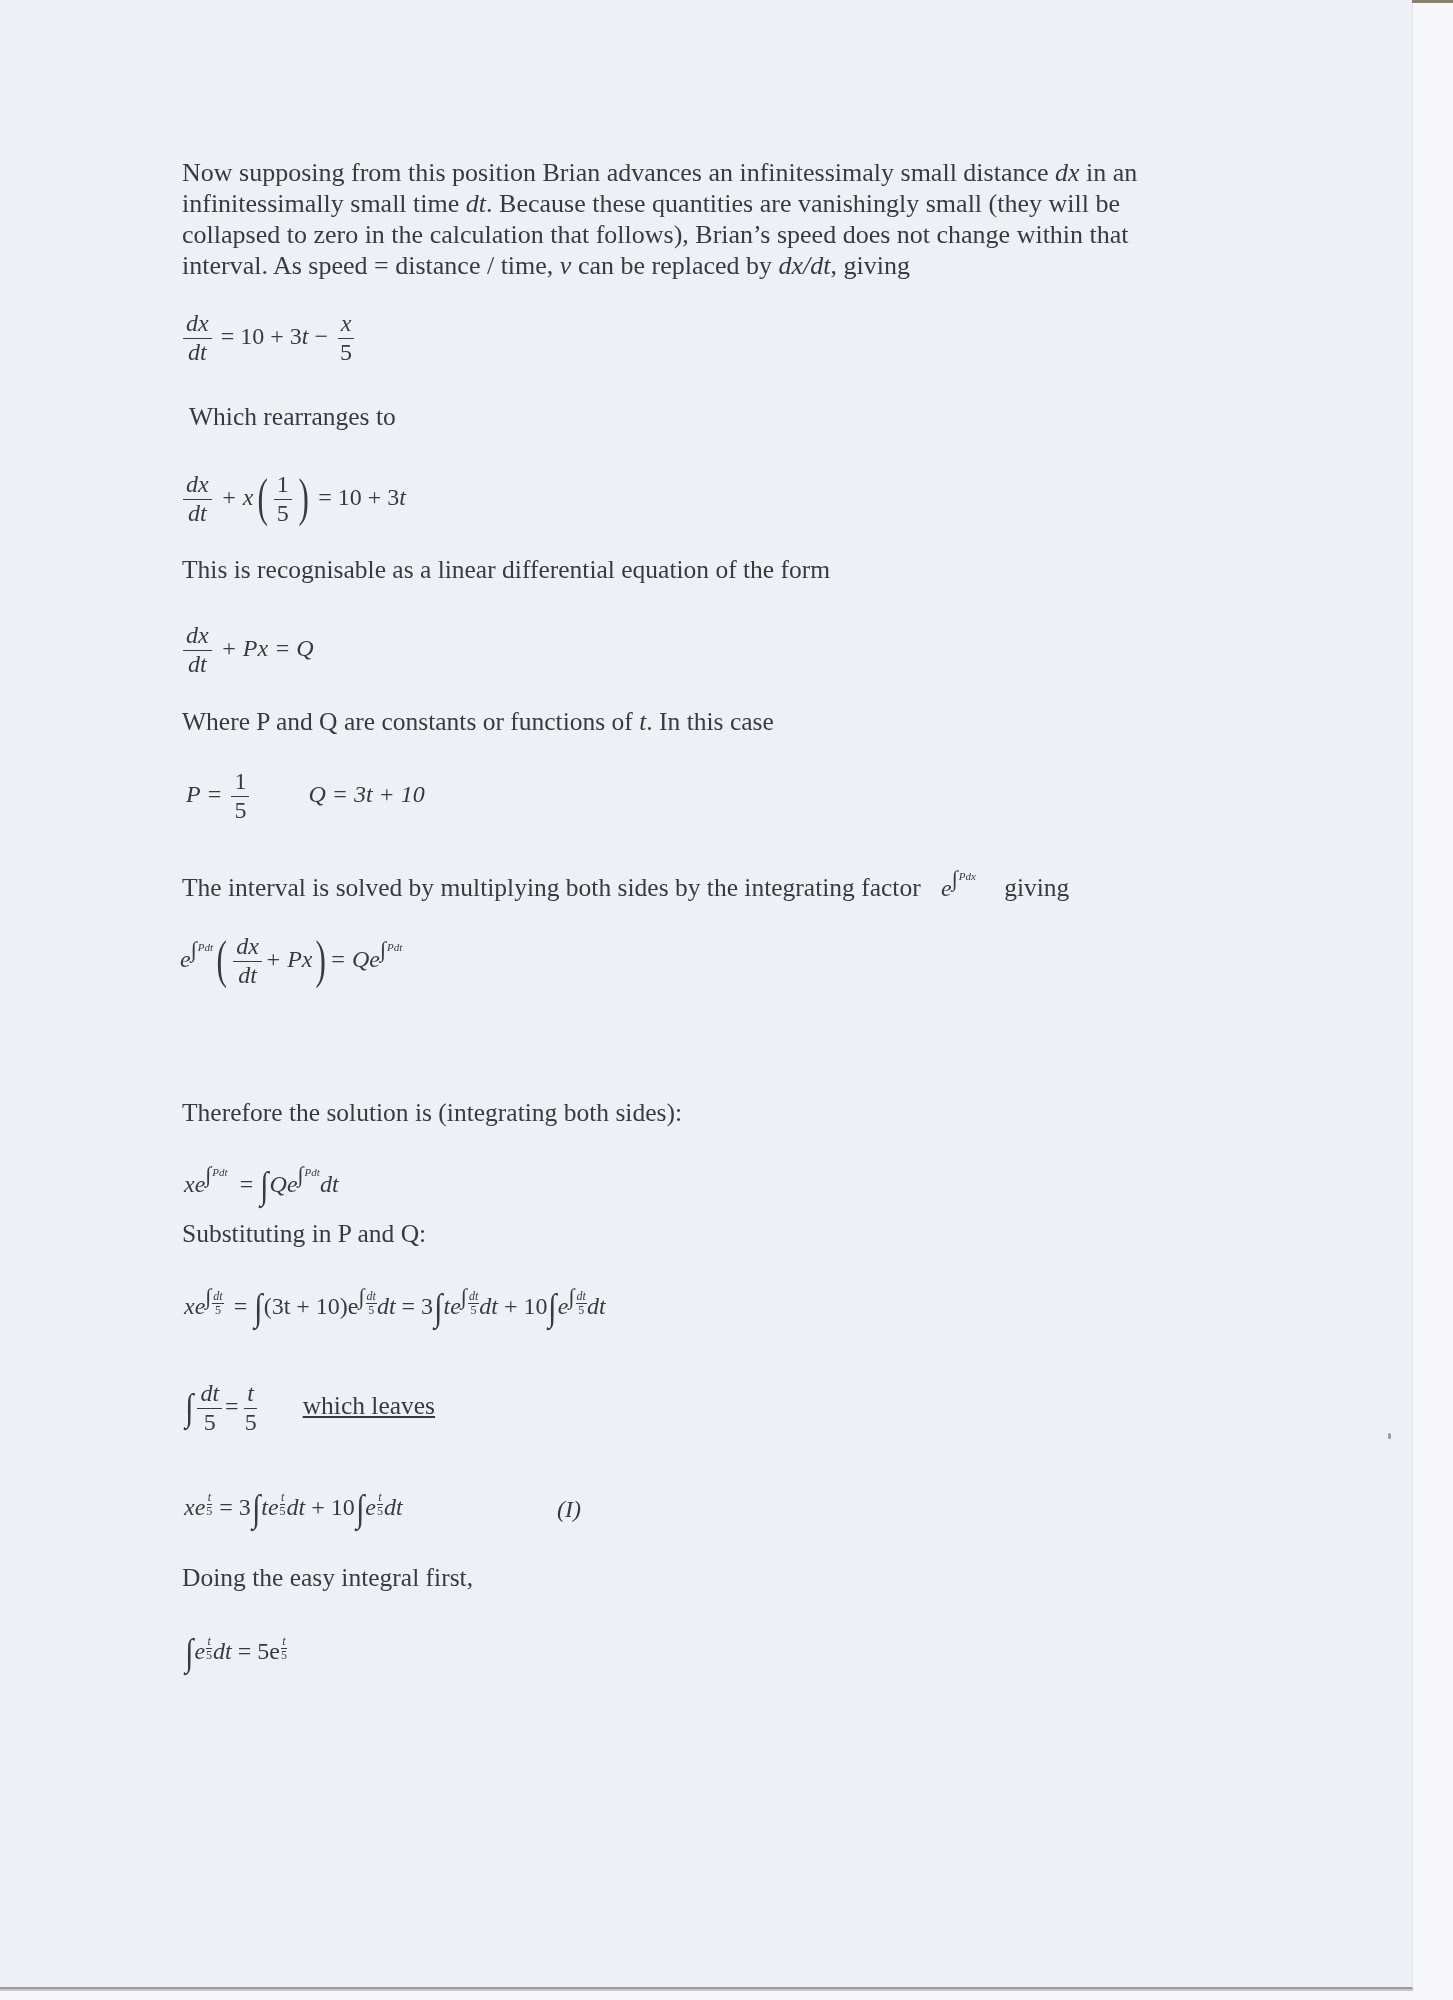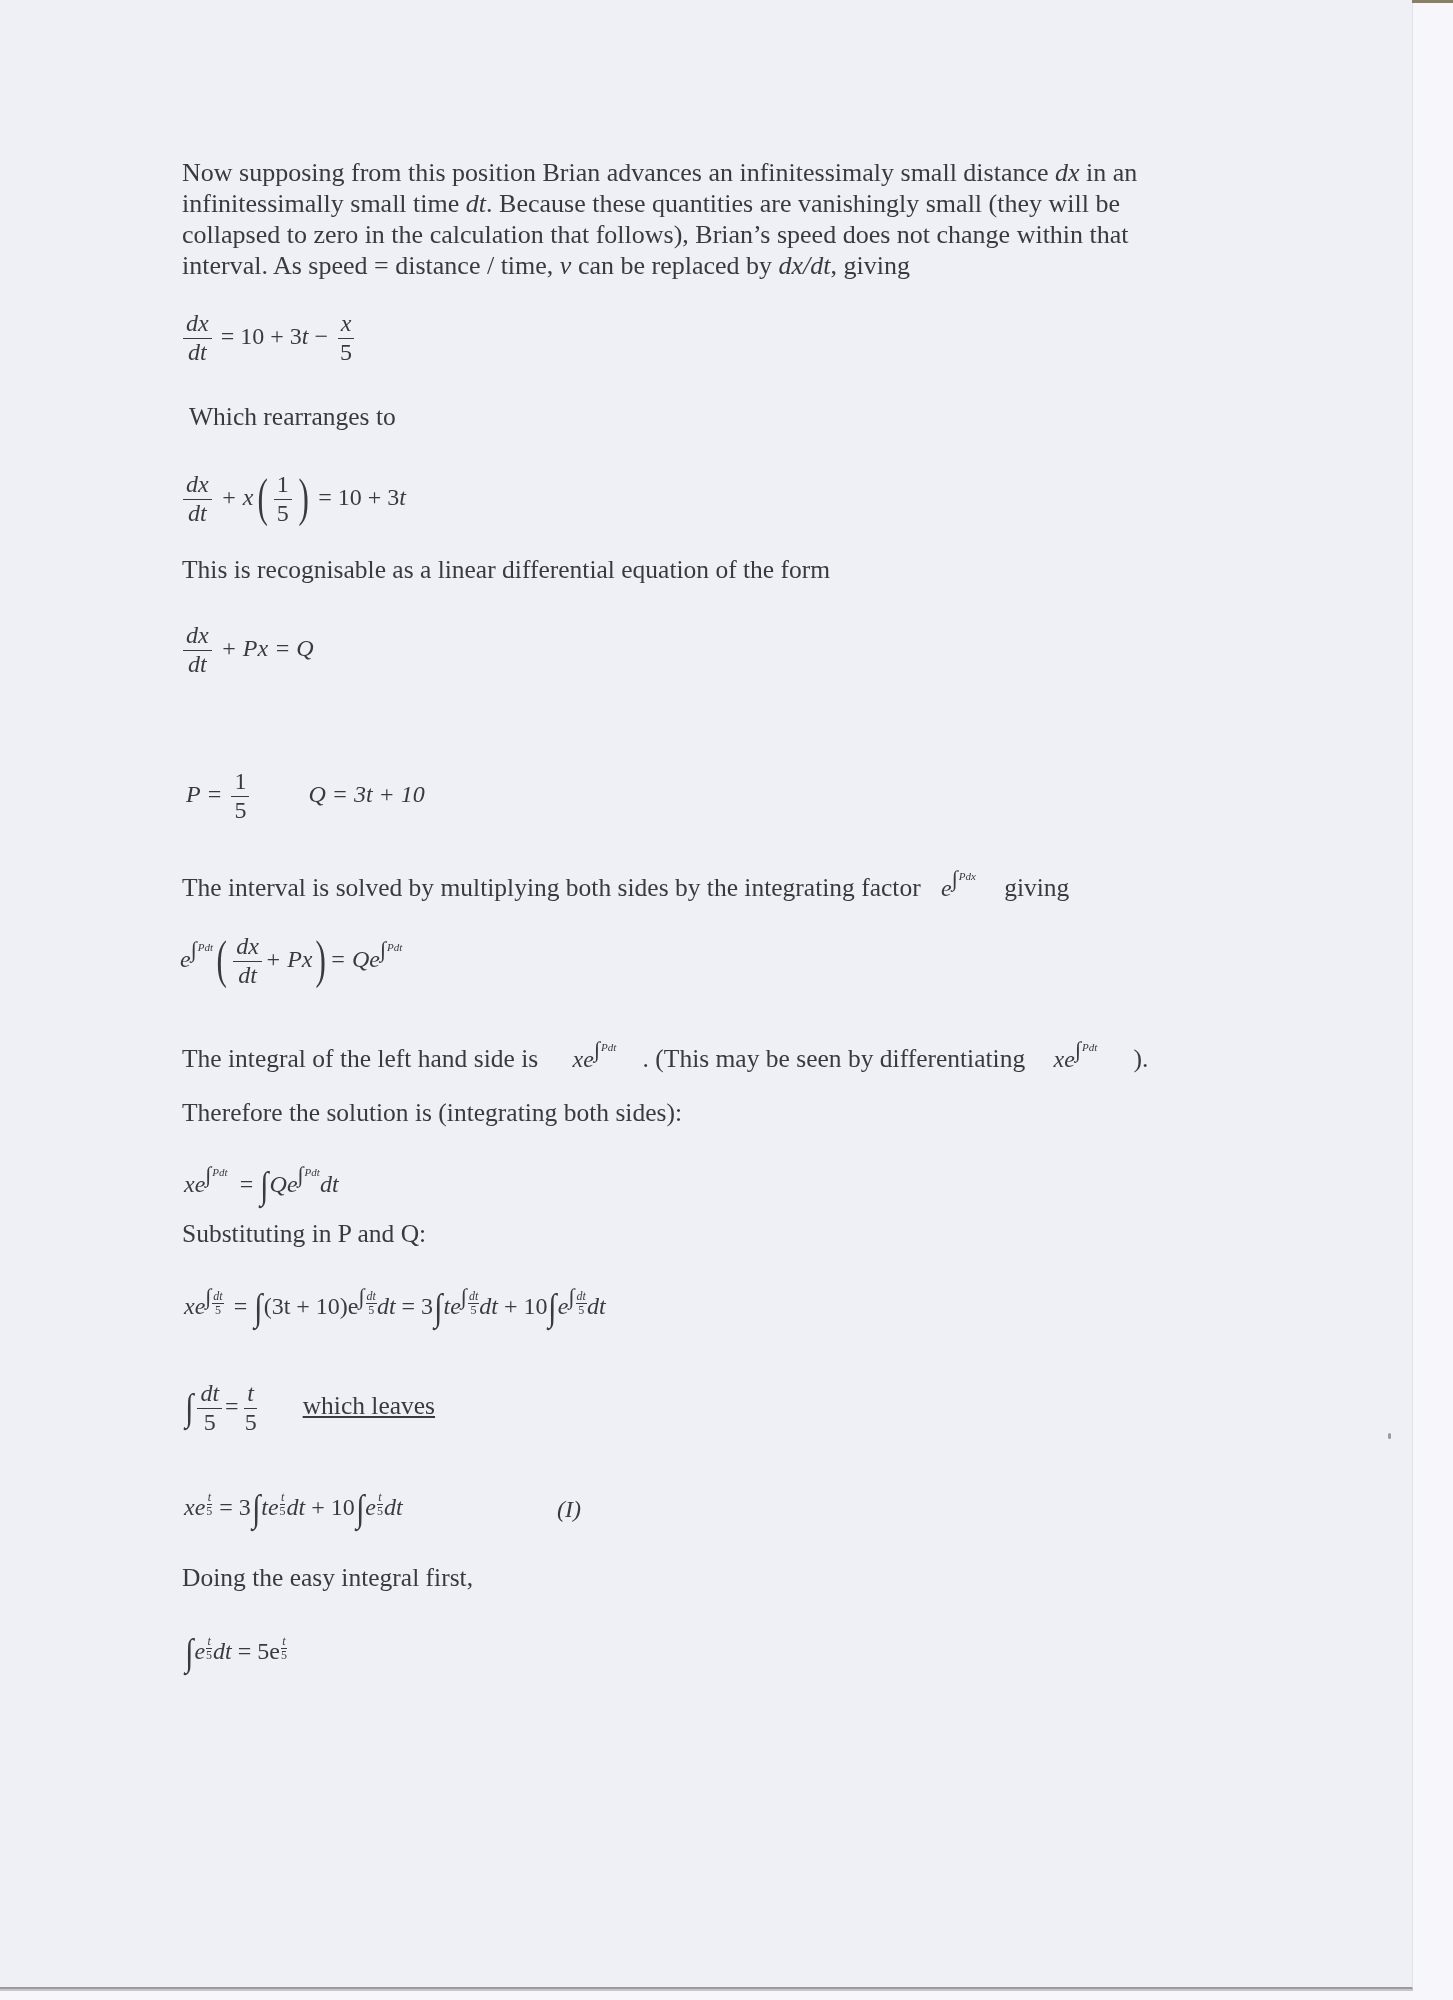--- a/index.html
+++ b/index.html
@@ -75,20 +75,23 @@
   <div class="el txt" style="left:182px; top:555px;">This is recognisable as a linear differential equation of the form</div>
 
   <div class="el m" style="left:180px; top:622px;">
     <span class="frac">
         <span><i>dx</i></span>
         <span><i>dt</i></span>
       </span>
     <i>+ Px = Q</i>
   </div>
 
+  <div class="el txt" style="left:182px; top:707px;">
+    <span>Where P and Q are constants or functions of </span><i>t</i><span>. In this case</span>
+  </div>
 
   <div class="el m" style="left:186px; top:768px;">
     <i>P =</i>
     <span class="frac">
         <span>1</span>
         <span>5</span>
       </span>
     <i style="margin-left:50px;">Q = 3t + 10</i>
   </div>
 
@@ -98,27 +101,20 @@
     <span style="margin-left:22px;">giving</span>
   </div>
 
   <div class="el m" style="left:180px; top:930px;">
     <i>e</i><span class="sup-int">∫</span><span class="sup">Pdt</span><span class="paren">(</span><span class="frac">
         <span><i>dx</i></span>
         <span><i>dt</i></span>
       </span><i>+ Px</i><span class="paren">)</span><i>= Qe</i><span class="sup-int">∫</span><span class="sup">Pdt</span>
   </div>
 
-  <div class="el txt" style="left:182px; top:1037px;">
-    <span>The integral of the left hand side is</span>
-    <span style="margin-left:28px;"><i class="m">xe</i><span class="sup-int">∫</span><span class="sup">Pdt</span></span>
-    <span style="margin-left:20px;">. (This may be seen by differentiating</span>
-    <span style="margin-left:22px;"><i class="m">xe</i><span class="sup-int">∫</span><span class="sup">Pdt</span></span>
-    <span style="margin-left:30px;">).</span>
-  </div>
 
   <div class="el txt" style="left:182px; top:1098px;">Therefore the solution is (integrating both sides):</div>
 
   <div class="el m" style="left:184px; top:1162px;">
     <i>xe</i><span class="sup-int">∫</span><span class="sup">Pdt</span>
     <span style="margin-left:6px;">=</span>
     <span class="intsign">∫</span><i>Qe</i><span class="sup-int">∫</span><span class="sup">Pdt</span><i>dt</i>
   </div>
 
   <div class="el txt" style="left:182px; top:1219px;">Substituting in P and Q:</div>

